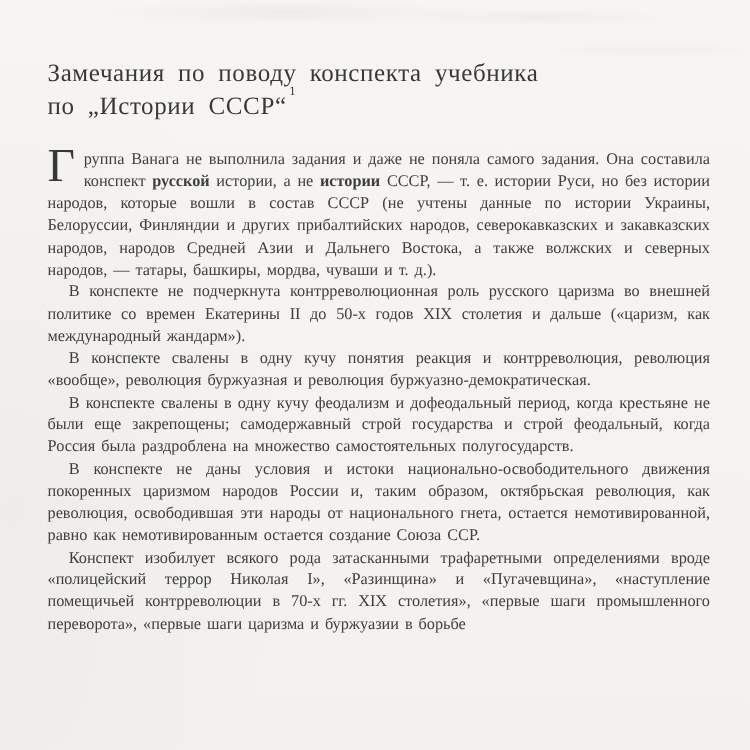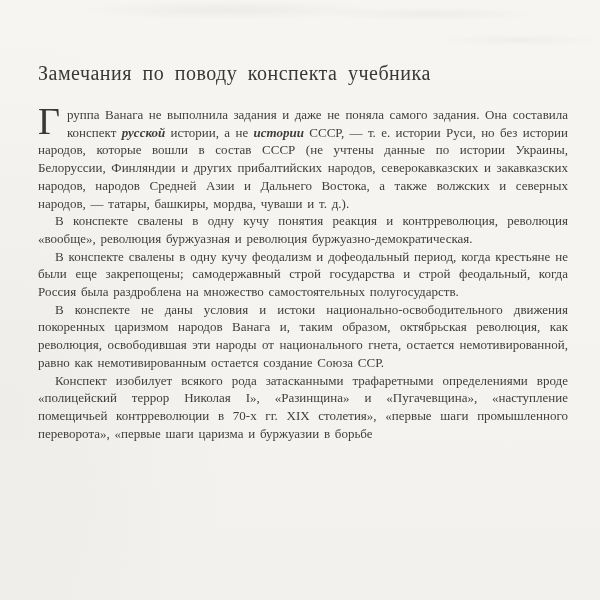--- a/index.html
+++ b/index.html
@@ -18,21 +18,21 @@
     position:absolute;inset:0;
     background:
       radial-gradient(ellipse 220px 14px at 230px 10px, rgba(110,110,110,0.07), transparent 70%),
       radial-gradient(ellipse 160px 10px at 430px 14px, rgba(110,110,110,0.06), transparent 70%),
       radial-gradient(ellipse 120px 8px at 520px 40px, rgba(110,110,110,0.05), transparent 70%),
       radial-gradient(ellipse 300px 500px at 10px 400px, rgba(90,90,90,0.04), transparent 75%),
       linear-gradient(180deg,#f6f5f2 0%,#f4f3f0 60%,#f2f1ee 100%);
   }
   .content{
     position:absolute;
-    left:38px;right:32px;top:60px;
+    left:38px;right:32px;top:46px;
   }
   .title{
     font-size:20px;
     line-height:26px;
     color:var(--title-ink);
     letter-spacing:0.5px;
     word-spacing:5px;
   }
   .title sup{
     font-size:10px;
@@ -52,34 +52,36 @@
   }
   .body-text p{margin:0;}
   .body-text p.indent{text-indent:17px;}
   .dropcap{
     float:left;
     font-size:38px;
     line-height:29px;
     padding:1px 7px 0 0;
     color:var(--title-ink);
   }
-  .bold{font-weight:bold;font-style:italic;}
+  .bold{font-weight:bold;}
 </style>
 </head>
 <body>
 
 <div class="page">
   <div class="content">
 
     <div class="title">
       <div>Замечания по поводу конспекта учебника</div>
+      <div><span>по „Истории СССР“</span><sup>1</sup></div>
     </div>
 
     <div class="body-text">
         <p><span class="dropcap">Г</span><span>руппа Ванага не выполнила задания и даже не поняла самого задания. Она составила конспект </span><span class="bold">русской</span><span> истории, а не </span><span class="bold">истории</span><span> СССР, — т. е. истории Руси, но без истории народов, которые вошли в состав СССР (не учтены данные по истории Украины, Белоруссии, Финляндии и других прибалтийских народов, северокавказских и закавказских народов, народов Средней Азии и Дальнего Востока, а также волжских и северных народов, — татары, башкиры, мордва, чуваши и т. д.).</span></p>
+        <p class="indent"><span>В конспекте не подчеркнута контрреволюционная роль русского царизма во внешней политике со времен Екатерины II до 50-х годов XIX столетия и дальше («царизм, как международный жандарм»).</span></p>
         <p class="indent"><span>В конспекте свалены в одну кучу понятия реакция и контрреволюция, революция «вообще», революция буржуазная и революция буржуазно-демократическая.</span></p>
         <p class="indent"><span>В конспекте свалены в одну кучу феодализм и дофеодальный период, когда крестьяне не были еще закрепощены; самодержавный строй государства и строй феодальный, когда Россия была раздроблена на множество самостоятельных полугосударств.</span></p>
-        <p class="indent"><span>В конспекте не даны условия и истоки национально-освободительного движения покоренных царизмом народов Ванага и, таким образом, октябрьская революция, как революция, освободившая эти народы от национального гнета, остается немотивированной, равно как немотивированным остается создание Союза ССР.</span></p>
+        <p class="indent"><span>В конспекте не даны условия и истоки национально-освободительного движения покоренных царизмом народов России и, таким образом, октябрьская революция, как революция, освободившая эти народы от национального гнета, остается немотивированной, равно как немотивированным остается создание Союза ССР.</span></p>
         <p class="indent"><span>Конспект изобилует всякого рода затасканными трафаретными определениями вроде «полицейский террор Николая I», «Разинщина» и «Пугачевщина», «наступление помещичьей контрреволюции в 70-х гг. XIX столетия», «первые шаги промышленного переворота», «первые шаги царизма и буржуазии в борьбе</span></p>
       </div>
 
   </div>
 </div>
 
 </body></html>

